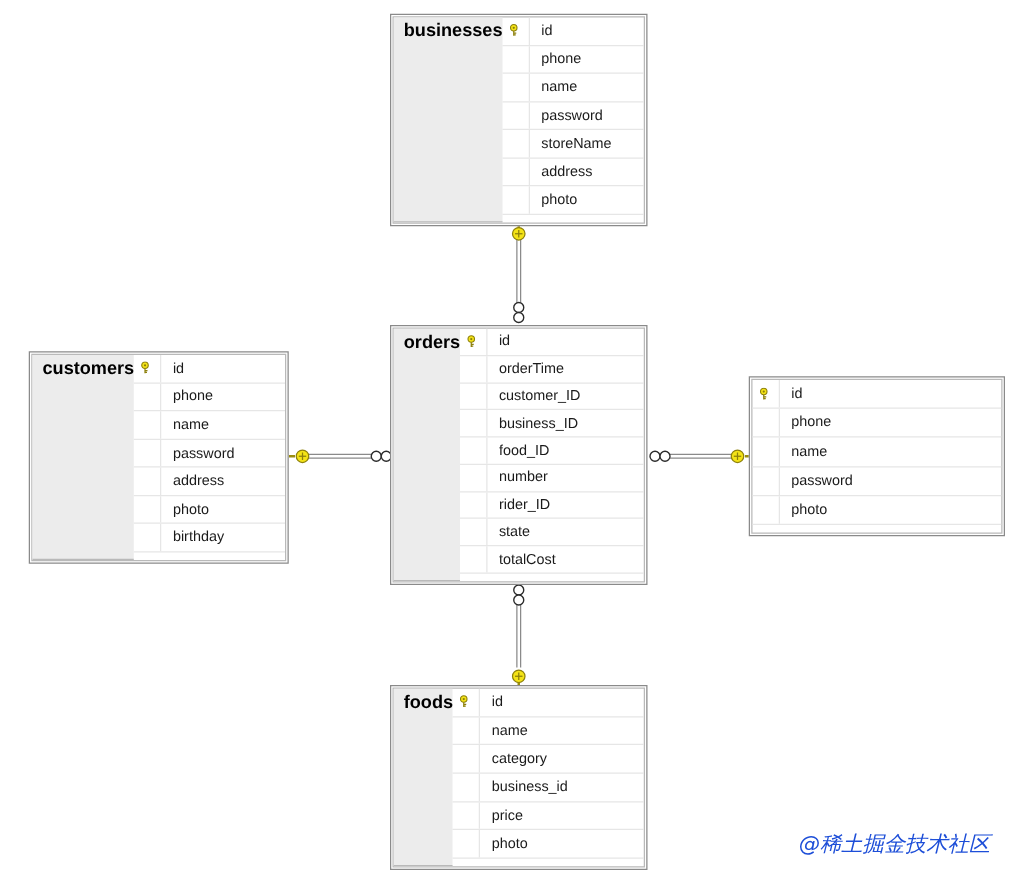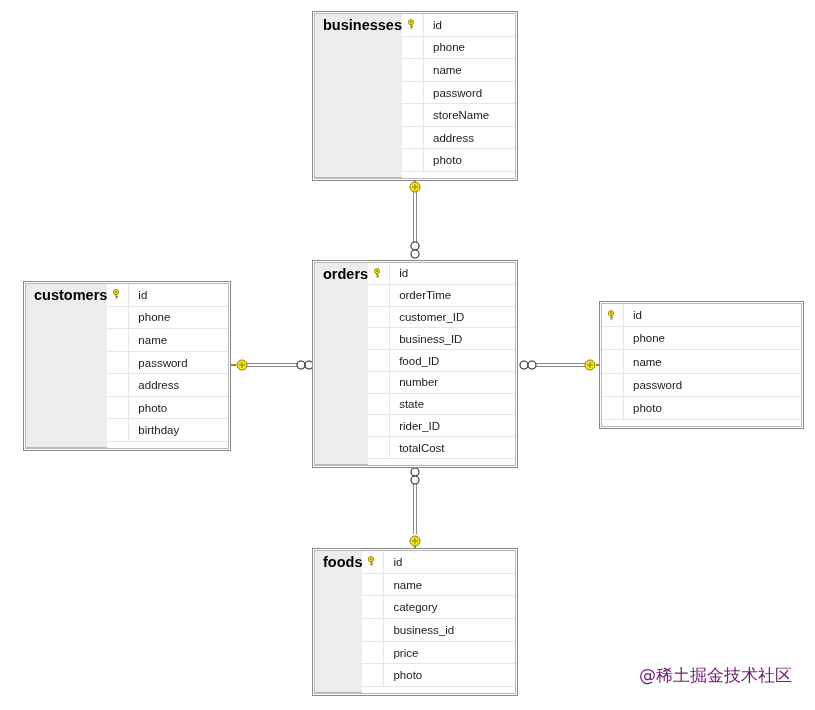--- a/index.html
+++ b/index.html
@@ -98,25 +98,26 @@
   
   .key-glyph {
     display: block;
     width: 11px;
     height: 11px;
   }
 
   
   .watermark {
     position: absolute;
-    color: #701a75;
+    color: #1d4ed8;
     font-size: 17px;
     font-family: "DejaVu Sans", sans-serif;
     white-space: nowrap;
     user-select: none;
+    font-style: italic;
   }
 </style>
 </head>
 <body>
 
 <div id="canvas">
 
   <svg id="connectors" viewBox="0 0 815 710" width="815" height="710">
     <defs>
       
@@ -299,25 +300,25 @@
             <div class="attr-row">
               <div class="attr-icon-cell"></div>
               <div class="attr-name">food_ID</div>
             </div>
             <div class="attr-row">
               <div class="attr-icon-cell"></div>
               <div class="attr-name">number</div>
             </div>
             <div class="attr-row">
               <div class="attr-icon-cell"></div>
+              <div class="attr-name">rider_ID</div>
+            </div>
+            <div class="attr-row">
+              <div class="attr-icon-cell"></div>
               <div class="attr-name">state</div>
-            </div>
-            <div class="attr-row">
-              <div class="attr-icon-cell"></div>
-              <div class="attr-name">rider_ID</div>
             </div>
             <div class="attr-row">
               <div class="attr-icon-cell"></div>
               <div class="attr-name">totalCost</div>
             </div>
             <div class="attr-filler"></div>
           </div>
         </div>
       </div>
       <div class="entity" style="left: 599px; top: 301px; width: 205px; height: 128px;">

